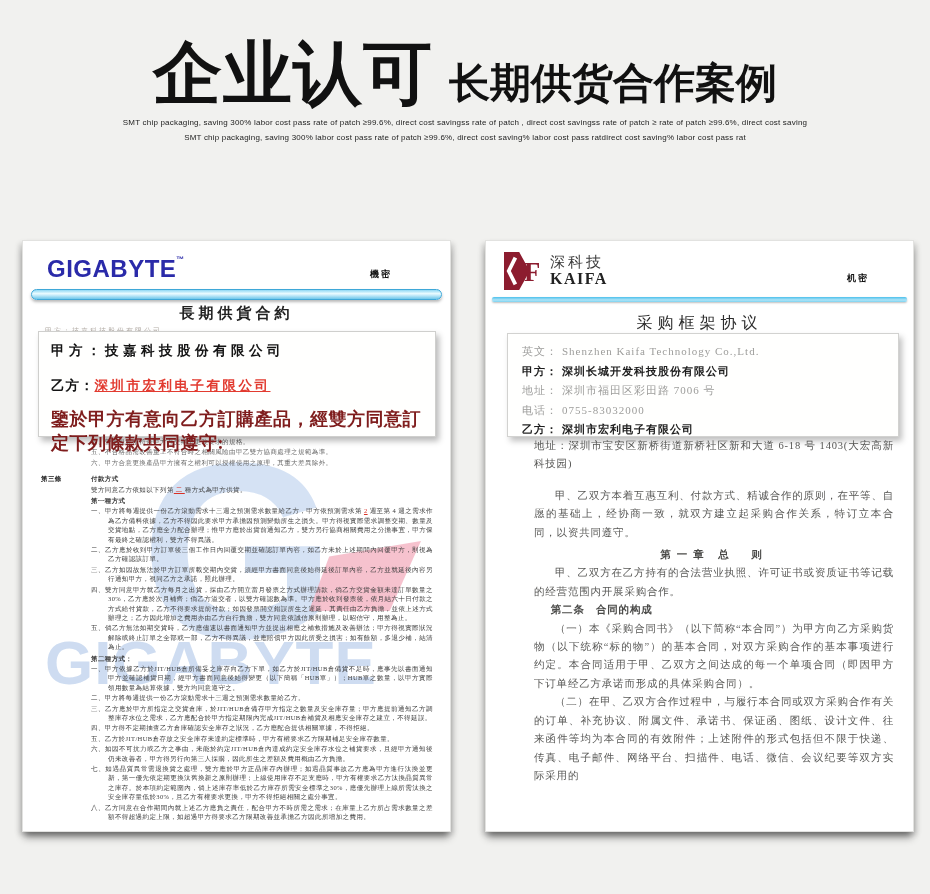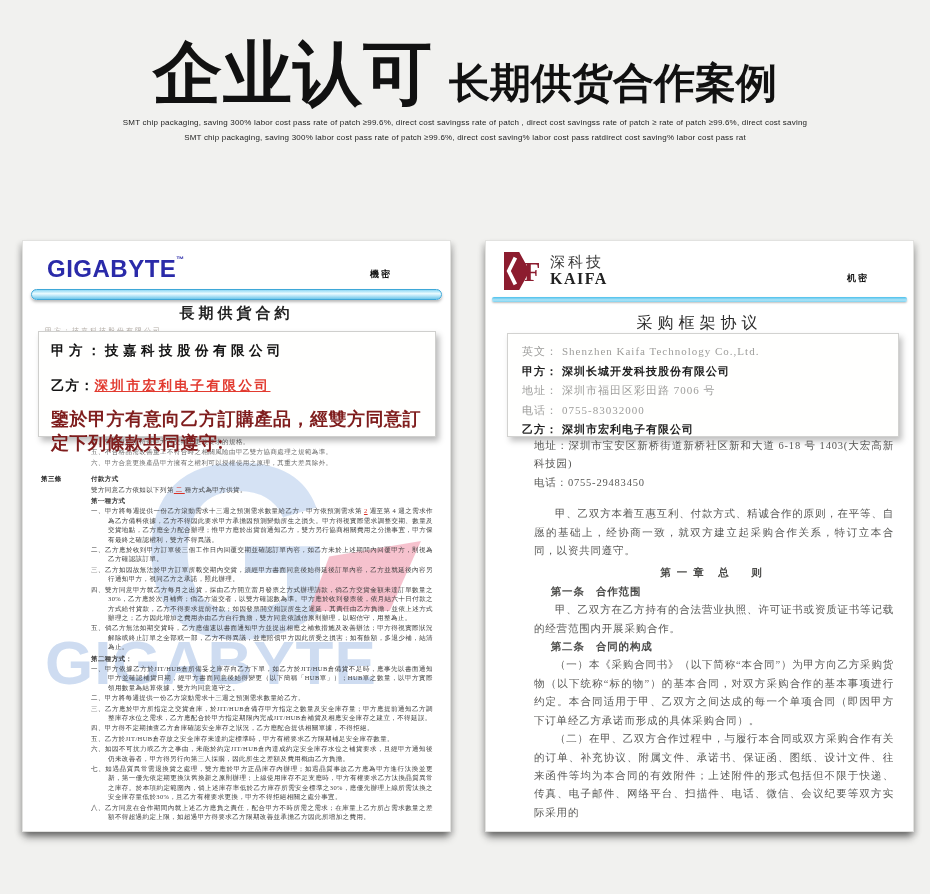--- a/index.html
+++ b/index.html
@@ -196,27 +196,25 @@
       <div class="rt-callout-line muted"><span class="rt-cl-label">电话：</span><span>0755-83032000</span></div>
 
       <div class="rt-callout-line"><span class="rt-cl-label">乙方：</span><span>深圳市宏利电子有限公司</span></div>
     </div>
 
   <div class="rt-bodywrap">
     <div class="rt-body">
 
         <div class="rt-plain">地址：深圳市宝安区新桥街道新桥社区新和大道 6-18 号 1403(大宏高新科技园)</div>
 
-        <div class="rt-plain">电话：0755-29483450</div>
 
         <div class="rt-gap rt-para">甲、乙双方本着互惠互利、付款方式、精诚合作的原则，在平等、自愿的基础上，经协商一致，就双方建立起采购合作关系，特订立本合同，以资共同遵守。</div>
 
         <div class="rt-center">第一章 总　则</div>
 
-        <div class="rt-head">第一条　合作范围</div>
 
         <div class="rt-para">甲、乙双方在乙方持有的合法营业执照、许可证书或资质证书等记载的经营范围内开展采购合作。</div>
 
         <div class="rt-head">第二条　合同的构成</div>
 
         <div class="rt-para">（一）本《采购合同书》（以下简称“本合同”）为甲方向乙方采购货物（以下统称“标的物”）的基本合同，对双方采购合作的基本事项进行约定。本合同适用于甲、乙双方之间达成的每一个单项合同（即因甲方下订单经乙方承诺而形成的具体采购合同）。</div>
 
         <div class="rt-para">（二）在甲、乙双方合作过程中，与履行本合同或双方采购合作有关的订单、补充协议、附属文件、承诺书、保证函、图纸、设计文件、往来函件等均为本合同的有效附件；上述附件的形式包括但不限于快递、传真、电子邮件、网络平台、扫描件、电话、微信、会议纪要等双方实际采用的</div>
       </div>
   </div>

